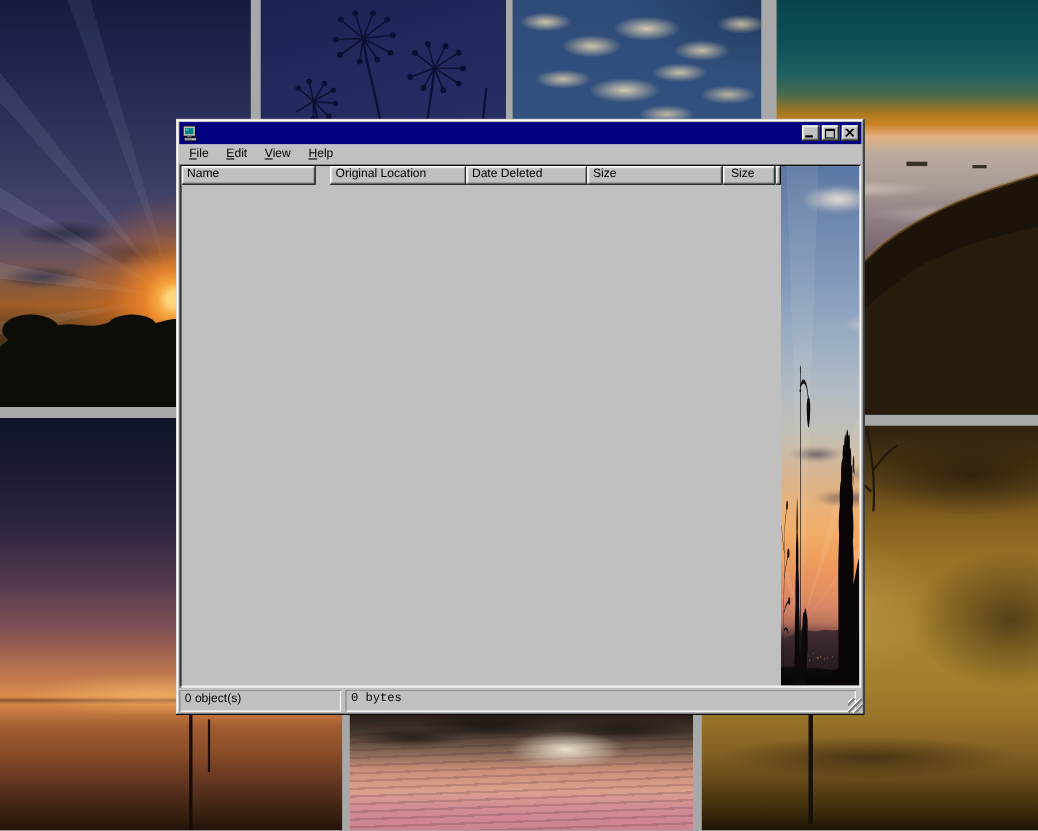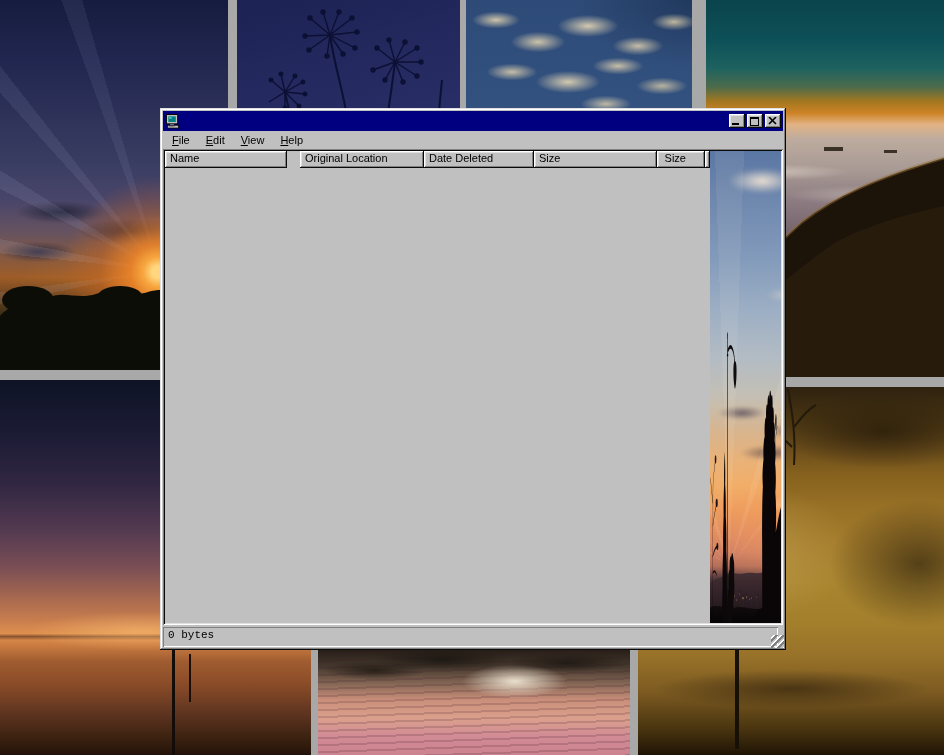--- a/index.html
+++ b/index.html
@@ -384,19 +384,20 @@
             </g>
             <ellipse cx="522" cy="250" rx="6" ry="9" fill="rgba(12,9,11,0.9)"></ellipse>
             <ellipse cx="570" cy="262" rx="6" ry="8" fill="rgba(12,9,11,0.85)"></ellipse>
             <path d="M452,456 L451,380 C449,360 451,340 457,324 C451,316 455,304 463,298 C459,288 465,278 473,276 C469,266 477,256 485,258 C483,248 491,242 497,246 C499,236 507,232 511,240 C517,230 525,228 529,238 C537,232 543,238 541,248 C549,246 555,252 551,262 C559,262 563,270 559,280 C567,284 569,294 563,302 C571,310 571,322 565,330 C573,342 573,356 569,368 C584,360 598,350 614,344 L614,456 Z" fill="#0a0608"></path>
             <path d="M380,456 C400,444 420,440 440,444 C450,438 458,442 462,450 L462,456 Z" fill="#0a0608"></path>
           </svg>
         </div>
       </div>
 
       <div class="statusbar">
+        <div class="status-panel p1">0 object(s)</div>
         <div class="status-panel p2">0 bytes</div>
         <div class="resize-grip"></div>
       </div>
 
     </div>
   </div>
 </div>
 
 </body></html>

